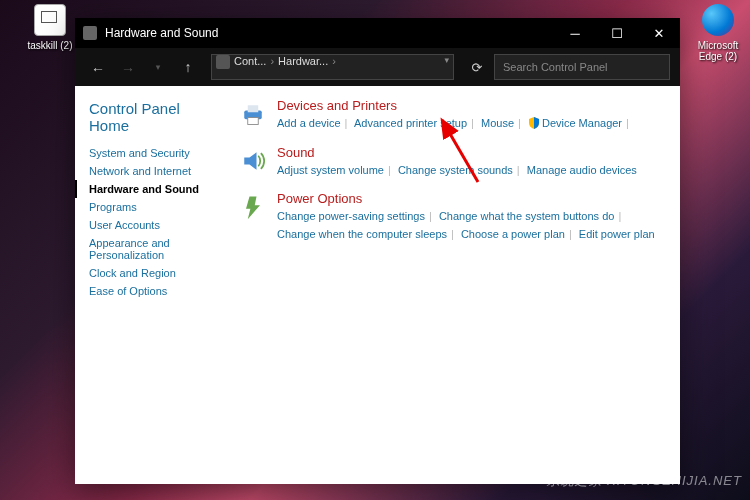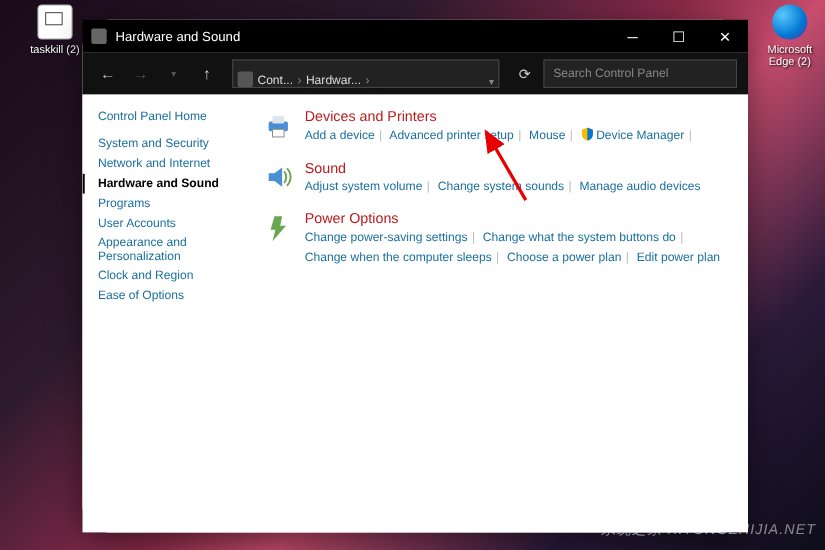--- a/index.html
+++ b/index.html
@@ -4,37 +4,37 @@
 <style>
 * { margin: 0; padding: 0; box-sizing: border-box; font-family: "Segoe UI", Tahoma, sans-serif; }
 body { width: 750px; height: 500px; background: linear-gradient(135deg, #1a0a1a 0%, #2d1a2f 30%, #8b2a4a 50%, #c94d6e 60%, #2a1a3a 80%, #0d0d1a 100%); position: relative; overflow: hidden; }
 .desktop-icon { position: absolute; width: 48px; color: #fff; font-size: 10px; text-align: center; text-shadow: 1px 1px 2px #000; }
 .desktop-icon .ico { width: 32px; height: 32px; margin: 0 auto 4px; background: #fff; border-radius: 4px; display: flex; align-items: center; justify-content: center; }
 #di1 { top: 4px; left: 26px; }
 #di1 .ico { background: #fff; border: 1px solid #aaa; position: relative; }
 #di1 .ico::after { content: ""; position: absolute; width: 14px; height: 10px; border: 1px solid #555; top: 6px; left: 6px; }
 #di2 { top: 4px; right: 8px; }
 #di2 .ico { background: radial-gradient(circle at 30% 30%, #5ac8fa, #0078d4 60%, #6b2e8f); border-radius: 50%; }
-.window { position: absolute; top: 18px; left: 75px; width: 605px; height: 466px; background: #fff; box-shadow: 0 8px 30px rgba(0,0,0,.5); display: flex; flex-direction: column; border-radius: 24px; }
+.window { position: absolute; top: 18px; left: 75px; width: 605px; height: 466px; background: #fff; box-shadow: 0 8px 30px rgba(0,0,0,.5); display: flex; flex-direction: column; }
 .titlebar { height: 30px; background: #000; color: #fff; display: flex; align-items: center; padding: 0 0 0 8px; font-size: 12px; }
 .titlebar .ticon { width: 14px; height: 14px; background: #666; margin-right: 8px; border-radius: 2px; }
 .winbtns { margin-left: auto; display: flex; height: 100%; }
 .winbtn { width: 42px; display: flex; align-items: center; justify-content: center; color: #fff; font-size: 13px; }
 .navbar { height: 38px; background: #111; display: flex; align-items: center; padding: 0 10px; gap: 4px; }
 .navbtn { width: 26px; height: 26px; display: flex; align-items: center; justify-content: center; color: #ccc; font-size: 14px; }
 .navbtn.disabled { color: #555; }
-.addrbar { flex: 1; height: 26px; background: #222; border: 1px solid #444; display: flex; align-items: flex-end; padding: 0 4px; color: #ddd; font-size: 11px; gap: 4px; margin: 0 6px; }
+.addrbar { flex: 1; height: 26px; background: #222; border: 1px solid #444; display: flex; align-items: flex-start; padding: 0 4px; color: #ddd; font-size: 11px; gap: 4px; margin: 0 6px; }
 .addrbar .sep { color: #888; }
 .addrbar .aicon { width: 14px; height: 14px; background: #555; border-radius: 2px; flex-shrink: 0; }
 .addrbar .dd { color: #888; font-size: 9px; margin-left: auto; }
 .refresh { width: 26px; color: #ccc; display: flex; align-items: center; justify-content: center; font-size: 13px; }
 .searchbar { width: 176px; height: 26px; background: #222; border: 1px solid #444; color: #888; font-size: 11px; padding: 0 8px; display: flex; align-items: center; }
 .content { flex: 1; display: flex; background: #fff; overflow: hidden; }
 .sidebar { width: 150px; padding: 14px 8px 14px 14px; font-size: 11px; }
-.side-hdr { color: #1a6f9e; margin-bottom: 10px; font-size: 11px; }
+.side-hdr { color: #1a6f9e; margin-bottom: 10px; font-size: 15px; }
 .side-item { color: #1a6f9e; padding: 3px 0; cursor: pointer; }
 .side-item.active { color: #000; font-weight: bold; position: relative; }
 .side-item.active::before { content: ""; position: absolute; left: -14px; top: 0; bottom: 0; width: 2px; background: #000; }
 .main { flex: 1; padding: 12px 14px; font-size: 11px; overflow: auto; }
 .cat { display: flex; gap: 10px; margin-bottom: 12px; }
 .cat-icon { width: 28px; height: 28px; flex-shrink: 0; margin-top: 2px; }
 .cat-icon svg { width: 100%; height: 100%; }
 .cat-body { flex: 1; }
 .cat-title { color: #b91c1c; font-size: 13px; margin-bottom: 2px; }
 .cat-links { line-height: 1.6; }

